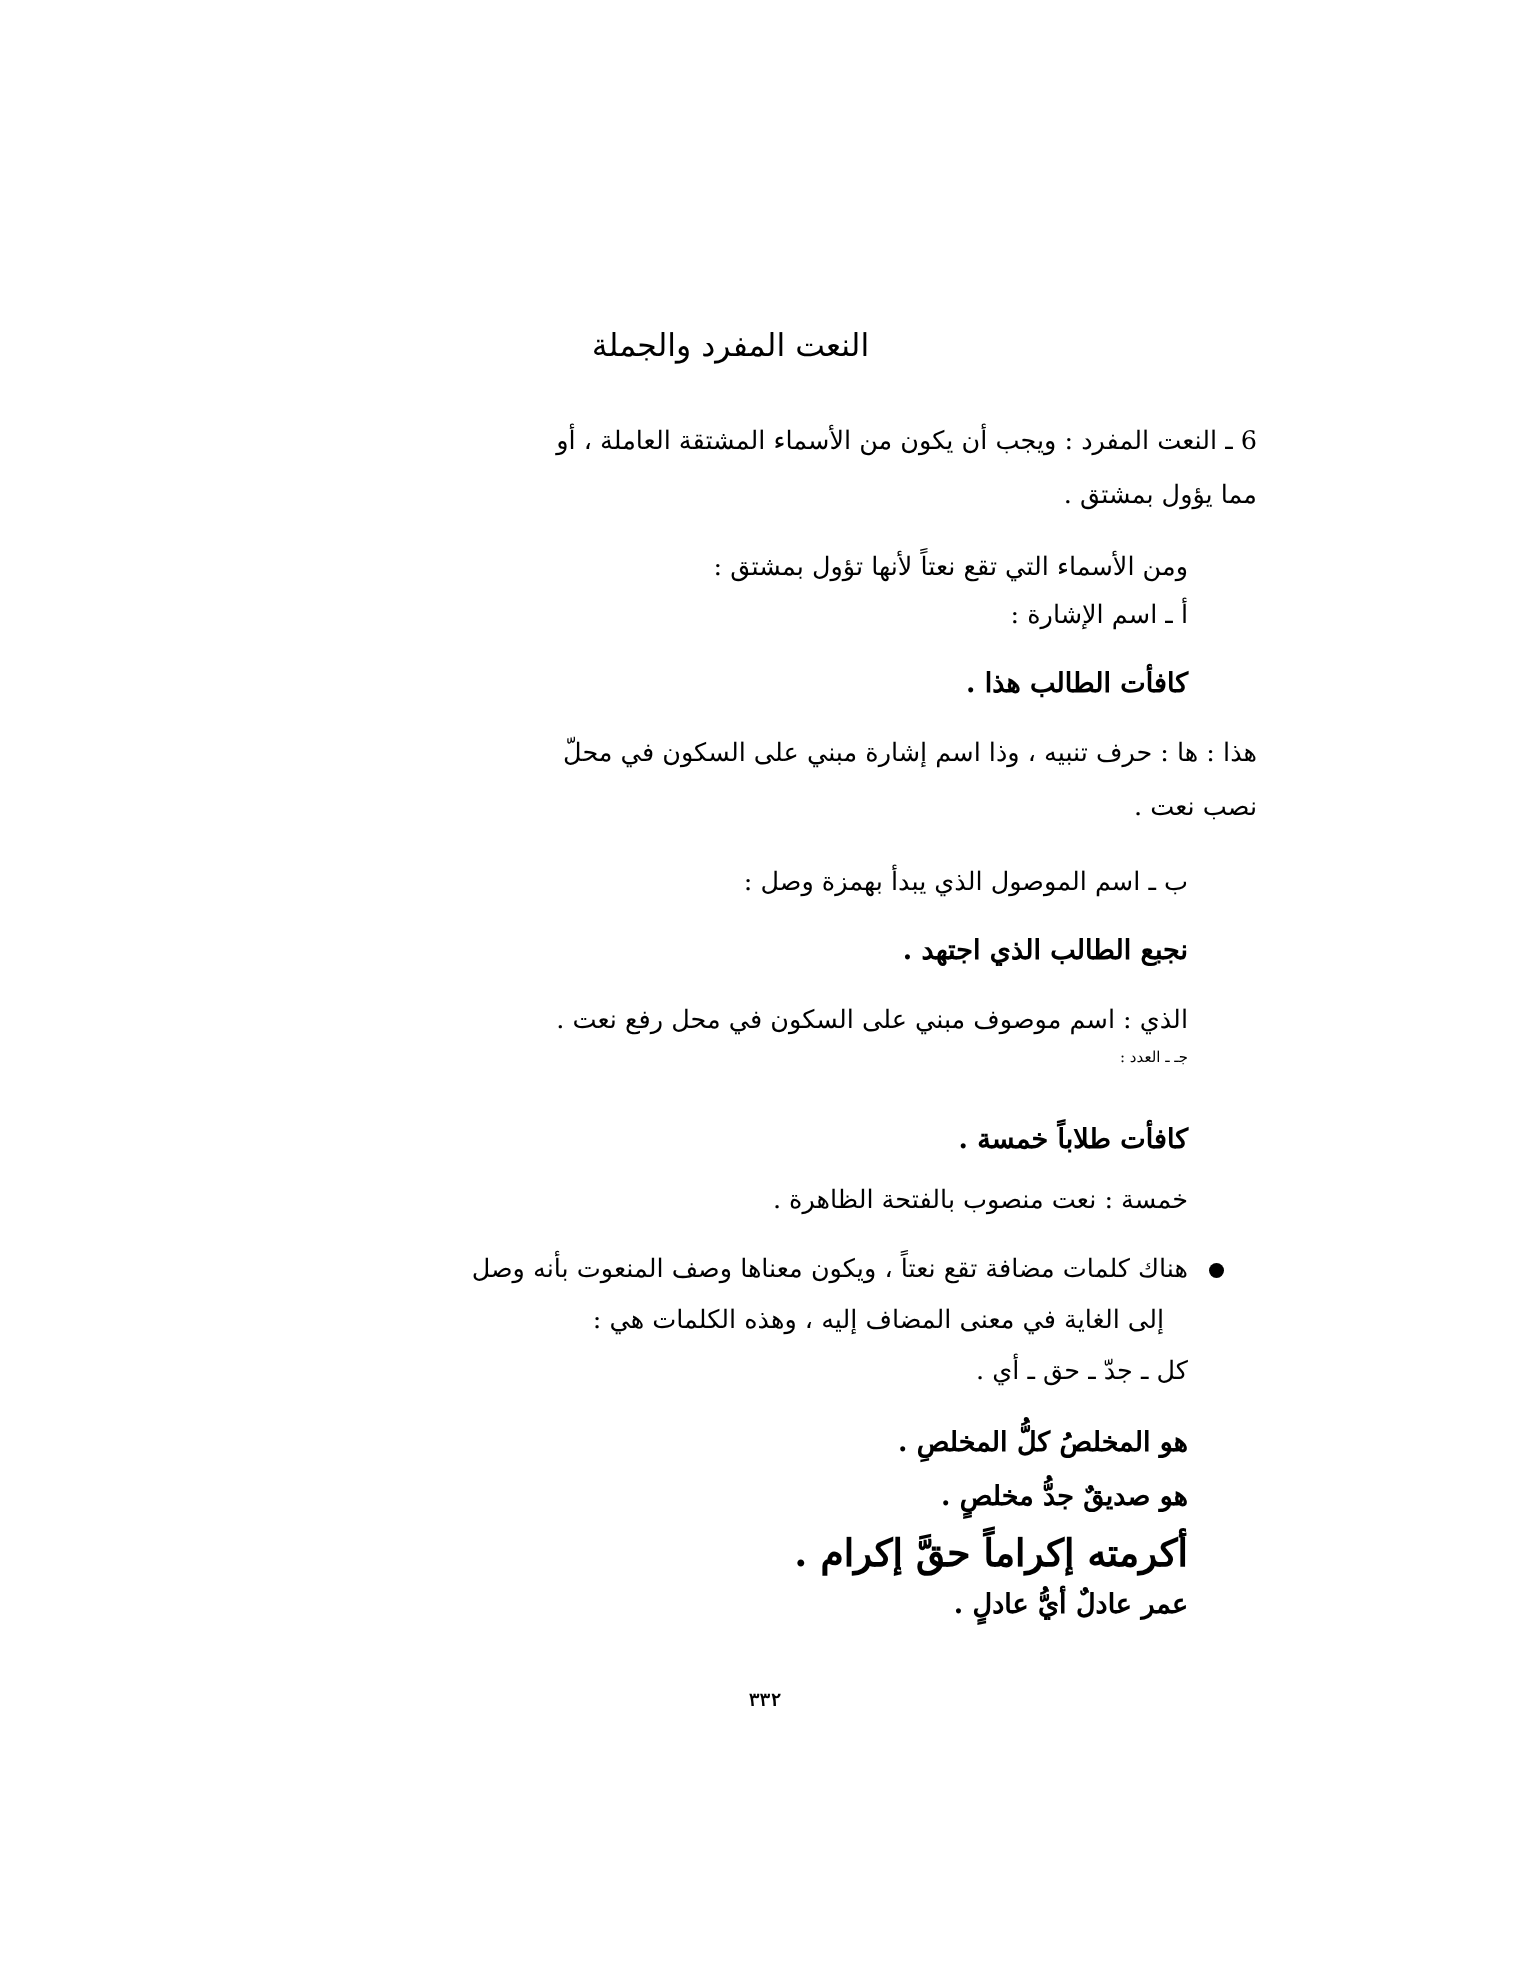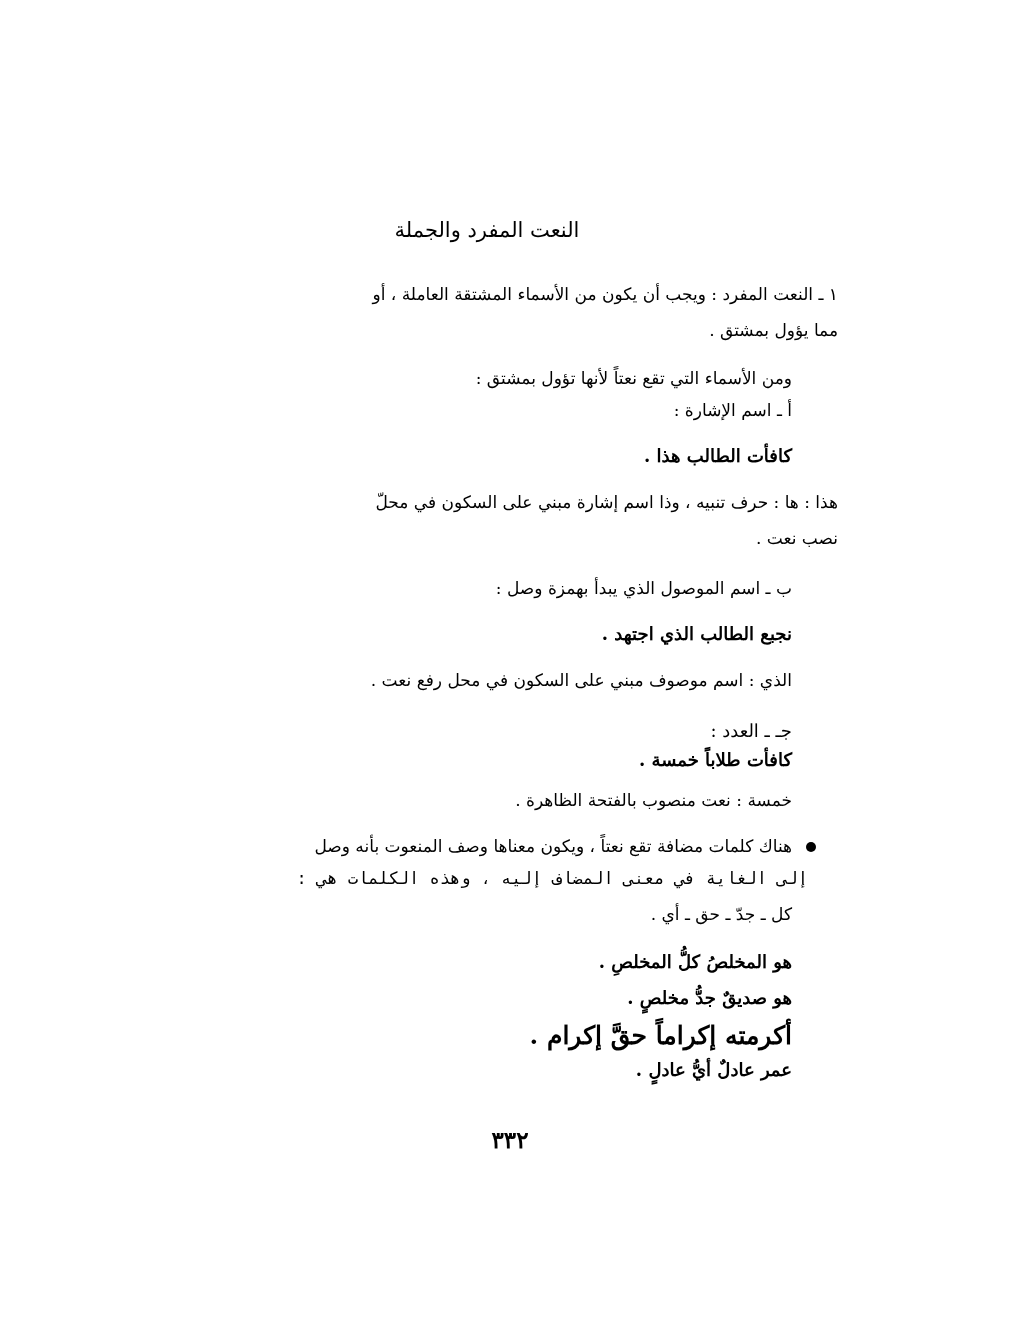--- a/index.html
+++ b/index.html
@@ -10,49 +10,49 @@
     .line {
       position: absolute; direction: rtl; text-align: right; white-space: nowrap;
       font-size: 17px; line-height: 24px;
     }
     .bold { font-weight: bold; font-size: 18px; }
     .title { position: absolute; top: 218px; left: 0; width: 974px; text-align: center; direction: rtl; font-size: 21px; }
     .justify { text-align: justify; text-align-last: right; white-space: normal; }
     .bullet {
       position: absolute; width: 10px; height: 10px; border-radius: 50%; background: #000;
     }
-    .pagenum { position: absolute; top: 1126px; left: 0; width: 1020px; text-align: center; font-size: 23px; font-weight: bold; direction: rtl; }
+    .pagenum { position: absolute; top: 1126px; left: 0; width: 1020px; text-align: center; font-size: 12px; font-weight: bold; direction: rtl; font-family: Liberation Mono, monospace; }
   </style>
 </head>
 <body>
 
 <div class="title">النعت المفرد والجملة</div>
 
-<div class="line justify" style="top:282px; right:182px; width:660px;">١ ـ النعت المفرد : ويجب أن يكون من الأسماء المشتقة العاملة ، أو</div>
+<div class="line justify" style="top:282px; right:182px; width:660px;">6 ـ النعت المفرد : ويجب أن يكون من الأسماء المشتقة العاملة ، أو</div>
 <div class="line" style="top:318px; right:182px;margin-left:42px;">مما يؤول بمشتق .</div>
 
 <div class="line" style="top:366px; right:228px;">ومن الأسماء التي تقع نعتاً لأنها تؤول بمشتق :</div>
 <div class="line" style="top:398px; right:228px;">أ ـ اسم الإشارة :</div>
 
 <div class="line bold" style="top:444px; right:228px;">كافأت الطالب هذا .</div>
 
 <div class="line justify" style="top:490px; right:182px; width:660px;">هذا : ها : حرف تنبيه ، وذا اسم إشارة مبني على السكون في محلّ</div>
 <div class="line" style="top:526px; right:182px;">نصب نعت .</div>
 
 <div class="line" style="top:576px; right:228px;">ب ـ اسم الموصول الذي يبدأ بهمزة وصل :</div>
 <div class="line bold" style="top:622px; right:228px;">نجبع الطالب الذي اجتهد .</div>
 <div class="line" style="top:668px; right:228px;">الذي : اسم موصوف مبني على السكون في محل رفع نعت .</div>
-<div class="line" style="top:719px; right:228px; font-size:18px;text-align:right;">جـ ـ العدد :</div>
+<div class="line" style="top:694px; right:228px; font-size:10px;text-align:right;">جـ ـ العدد :</div>
 
 <div class="line bold" style="top:748px; right:228px;">كافأت طلاباً خمسة .</div>
 <div class="line" style="top:788px; right:228px;margin-left:38px;">خمسة : نعت منصوب بالفتحة الظاهرة .</div>
 
 <div class="bullet" style="top:842px; left:806px;"></div>
 <div class="line justify" style="top:834px; right:228px; width:614px;">هناك كلمات مضافة تقع نعتاً ، ويكون معناها وصف المنعوت بأنه وصل</div>
-<div class="line" style="top:868px; right:212px;font-family:Liberation Mono, monospace;">إلى الغاية في معنى المضاف إليه ، وهذه الكلمات هي :</div>
+<div class="line" style="top:868px; right:244px;">إلى الغاية في معنى المضاف إليه ، وهذه الكلمات هي :</div>
 <div class="line" style="top:902px; right:228px;">كل ـ جدّ ـ حق ـ أي .</div>
 
 <div class="line bold" style="top:950px; right:228px;margin-left:44px;">هو المخلصُ كلُّ المخلصِ .</div>
 <div class="line bold" style="top:986px; right:228px;">هو صديقٌ جدُّ مخلصٍ .</div>
 <div class="line bold" style="top:1024px; right:228px; font-size:25px;">أكرمته إكراماً حقَّ إكرام .</div>
 <div class="line bold" style="top:1058px; right:228px;">عمر عادلٌ أيُّ عادلٍ .</div>
 
 <div class="pagenum">٣٣٢</div>
 
 </body></html>

